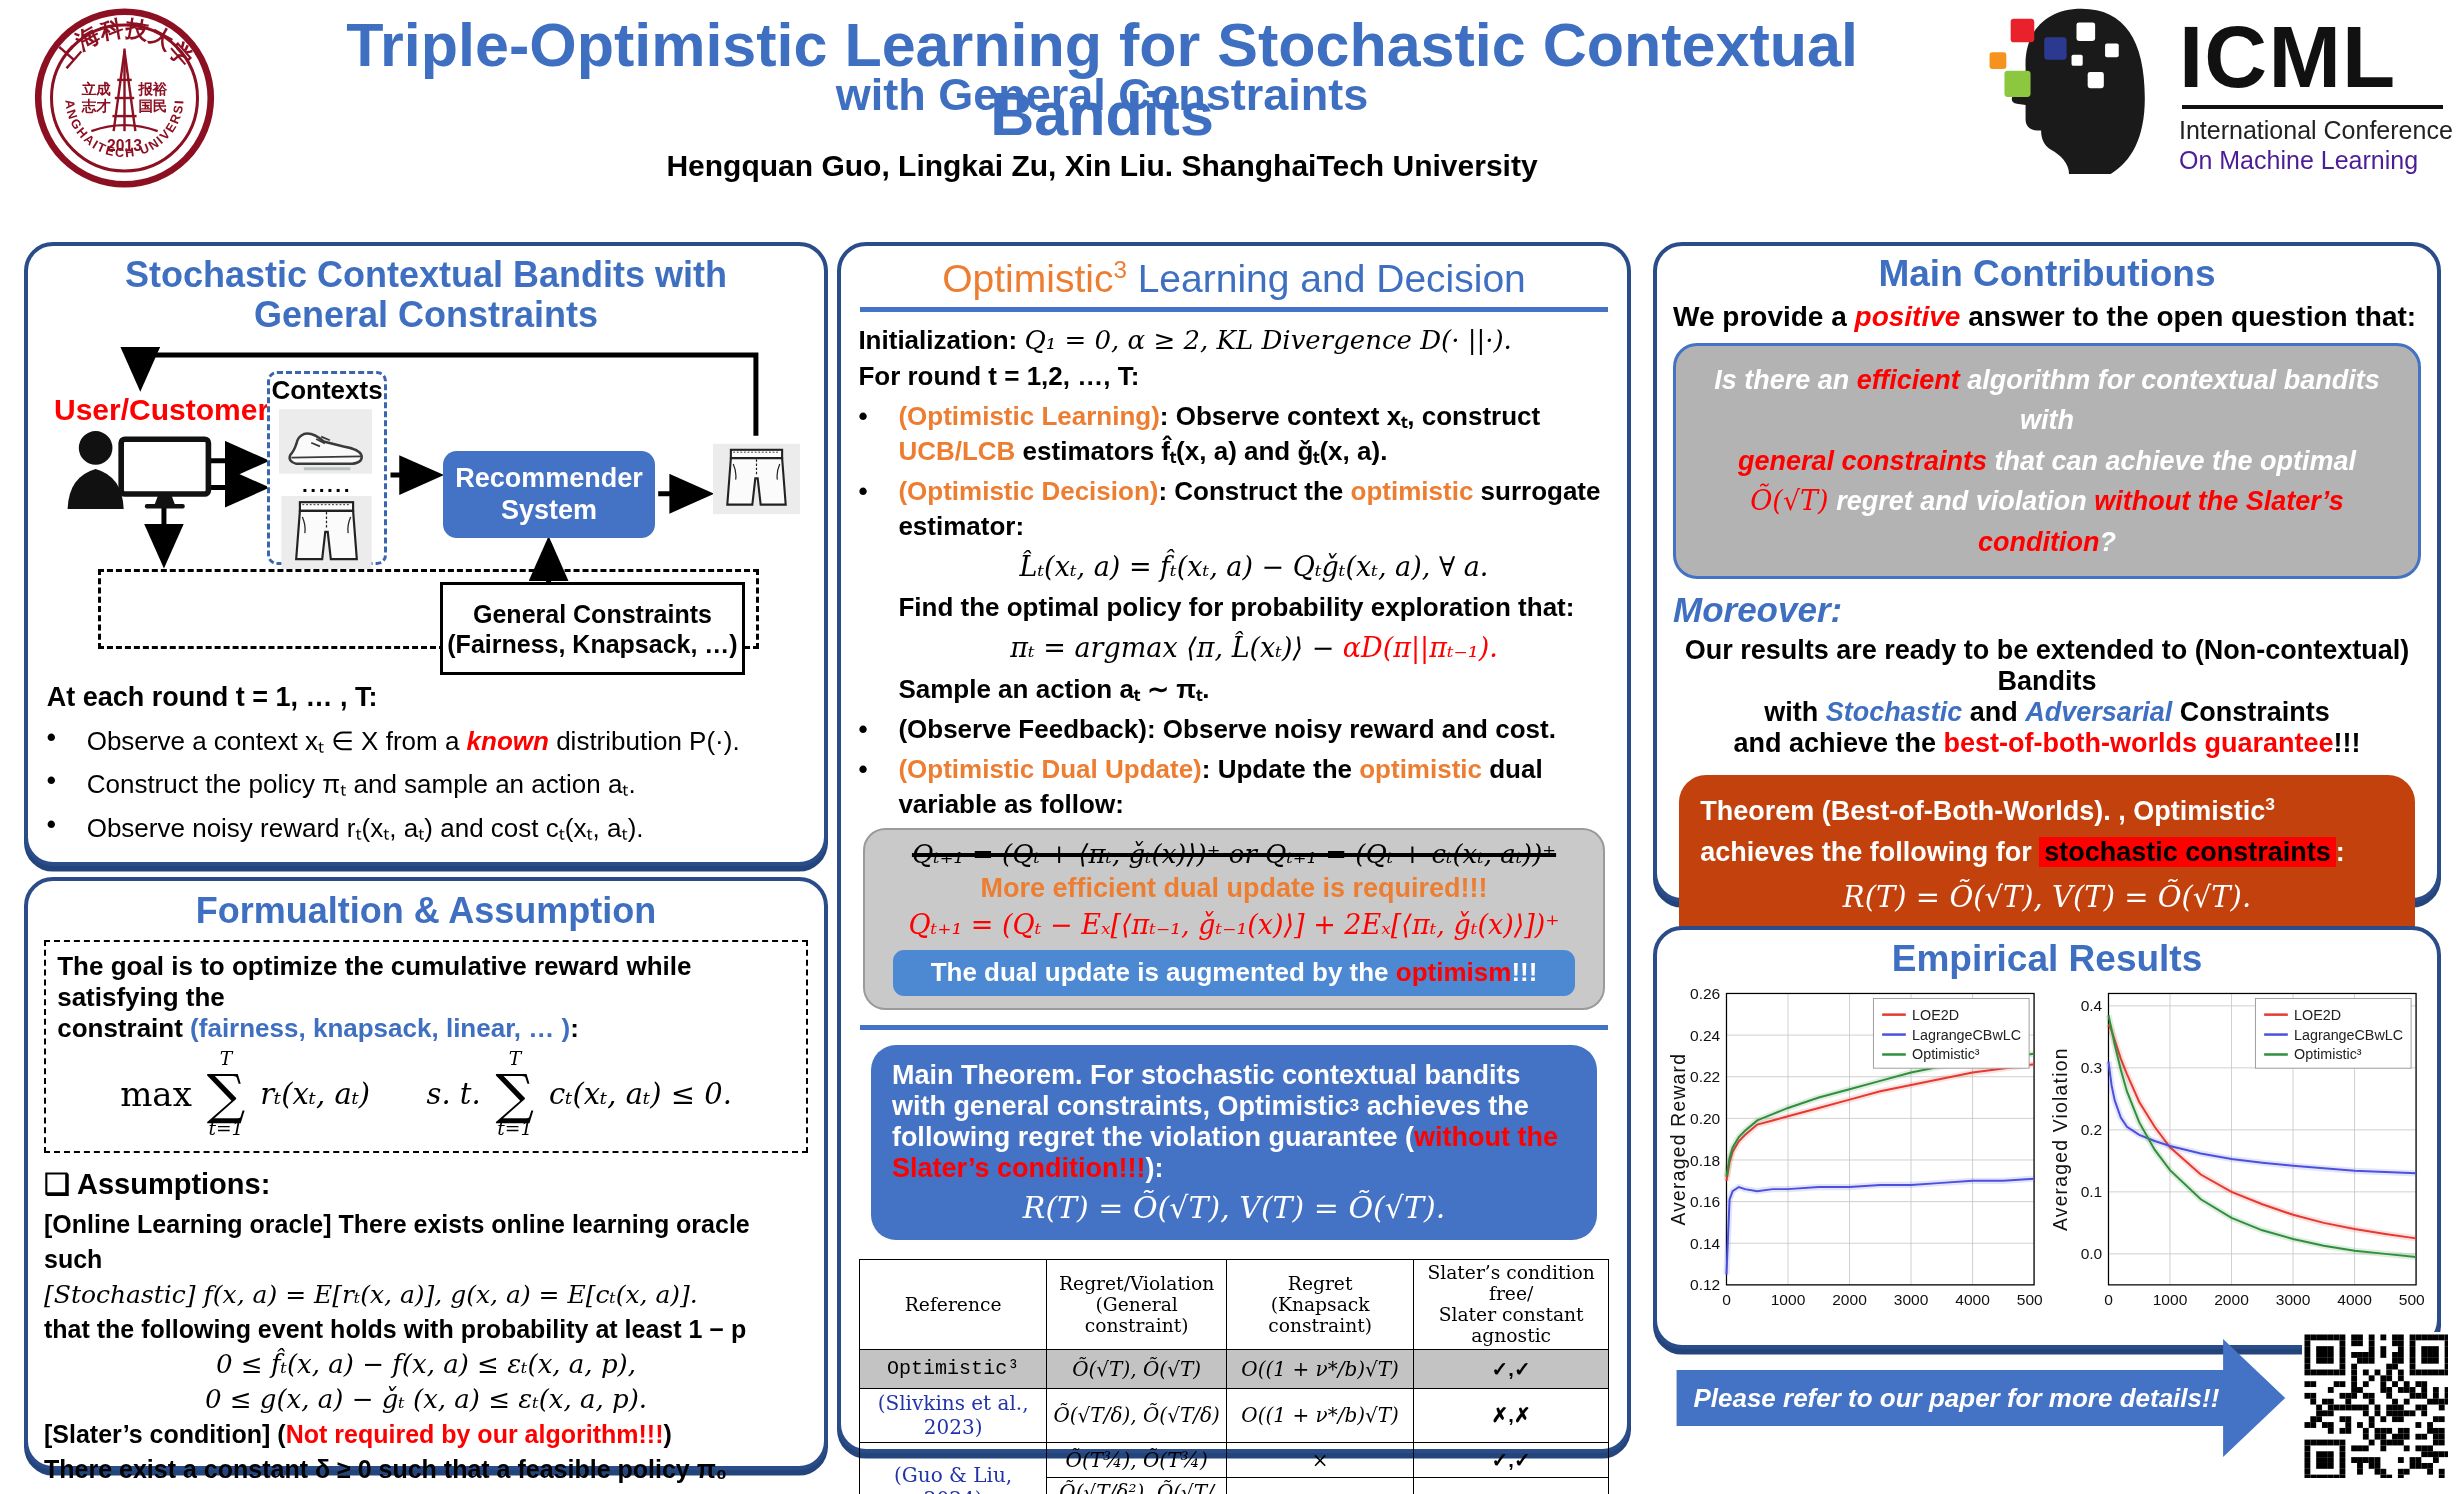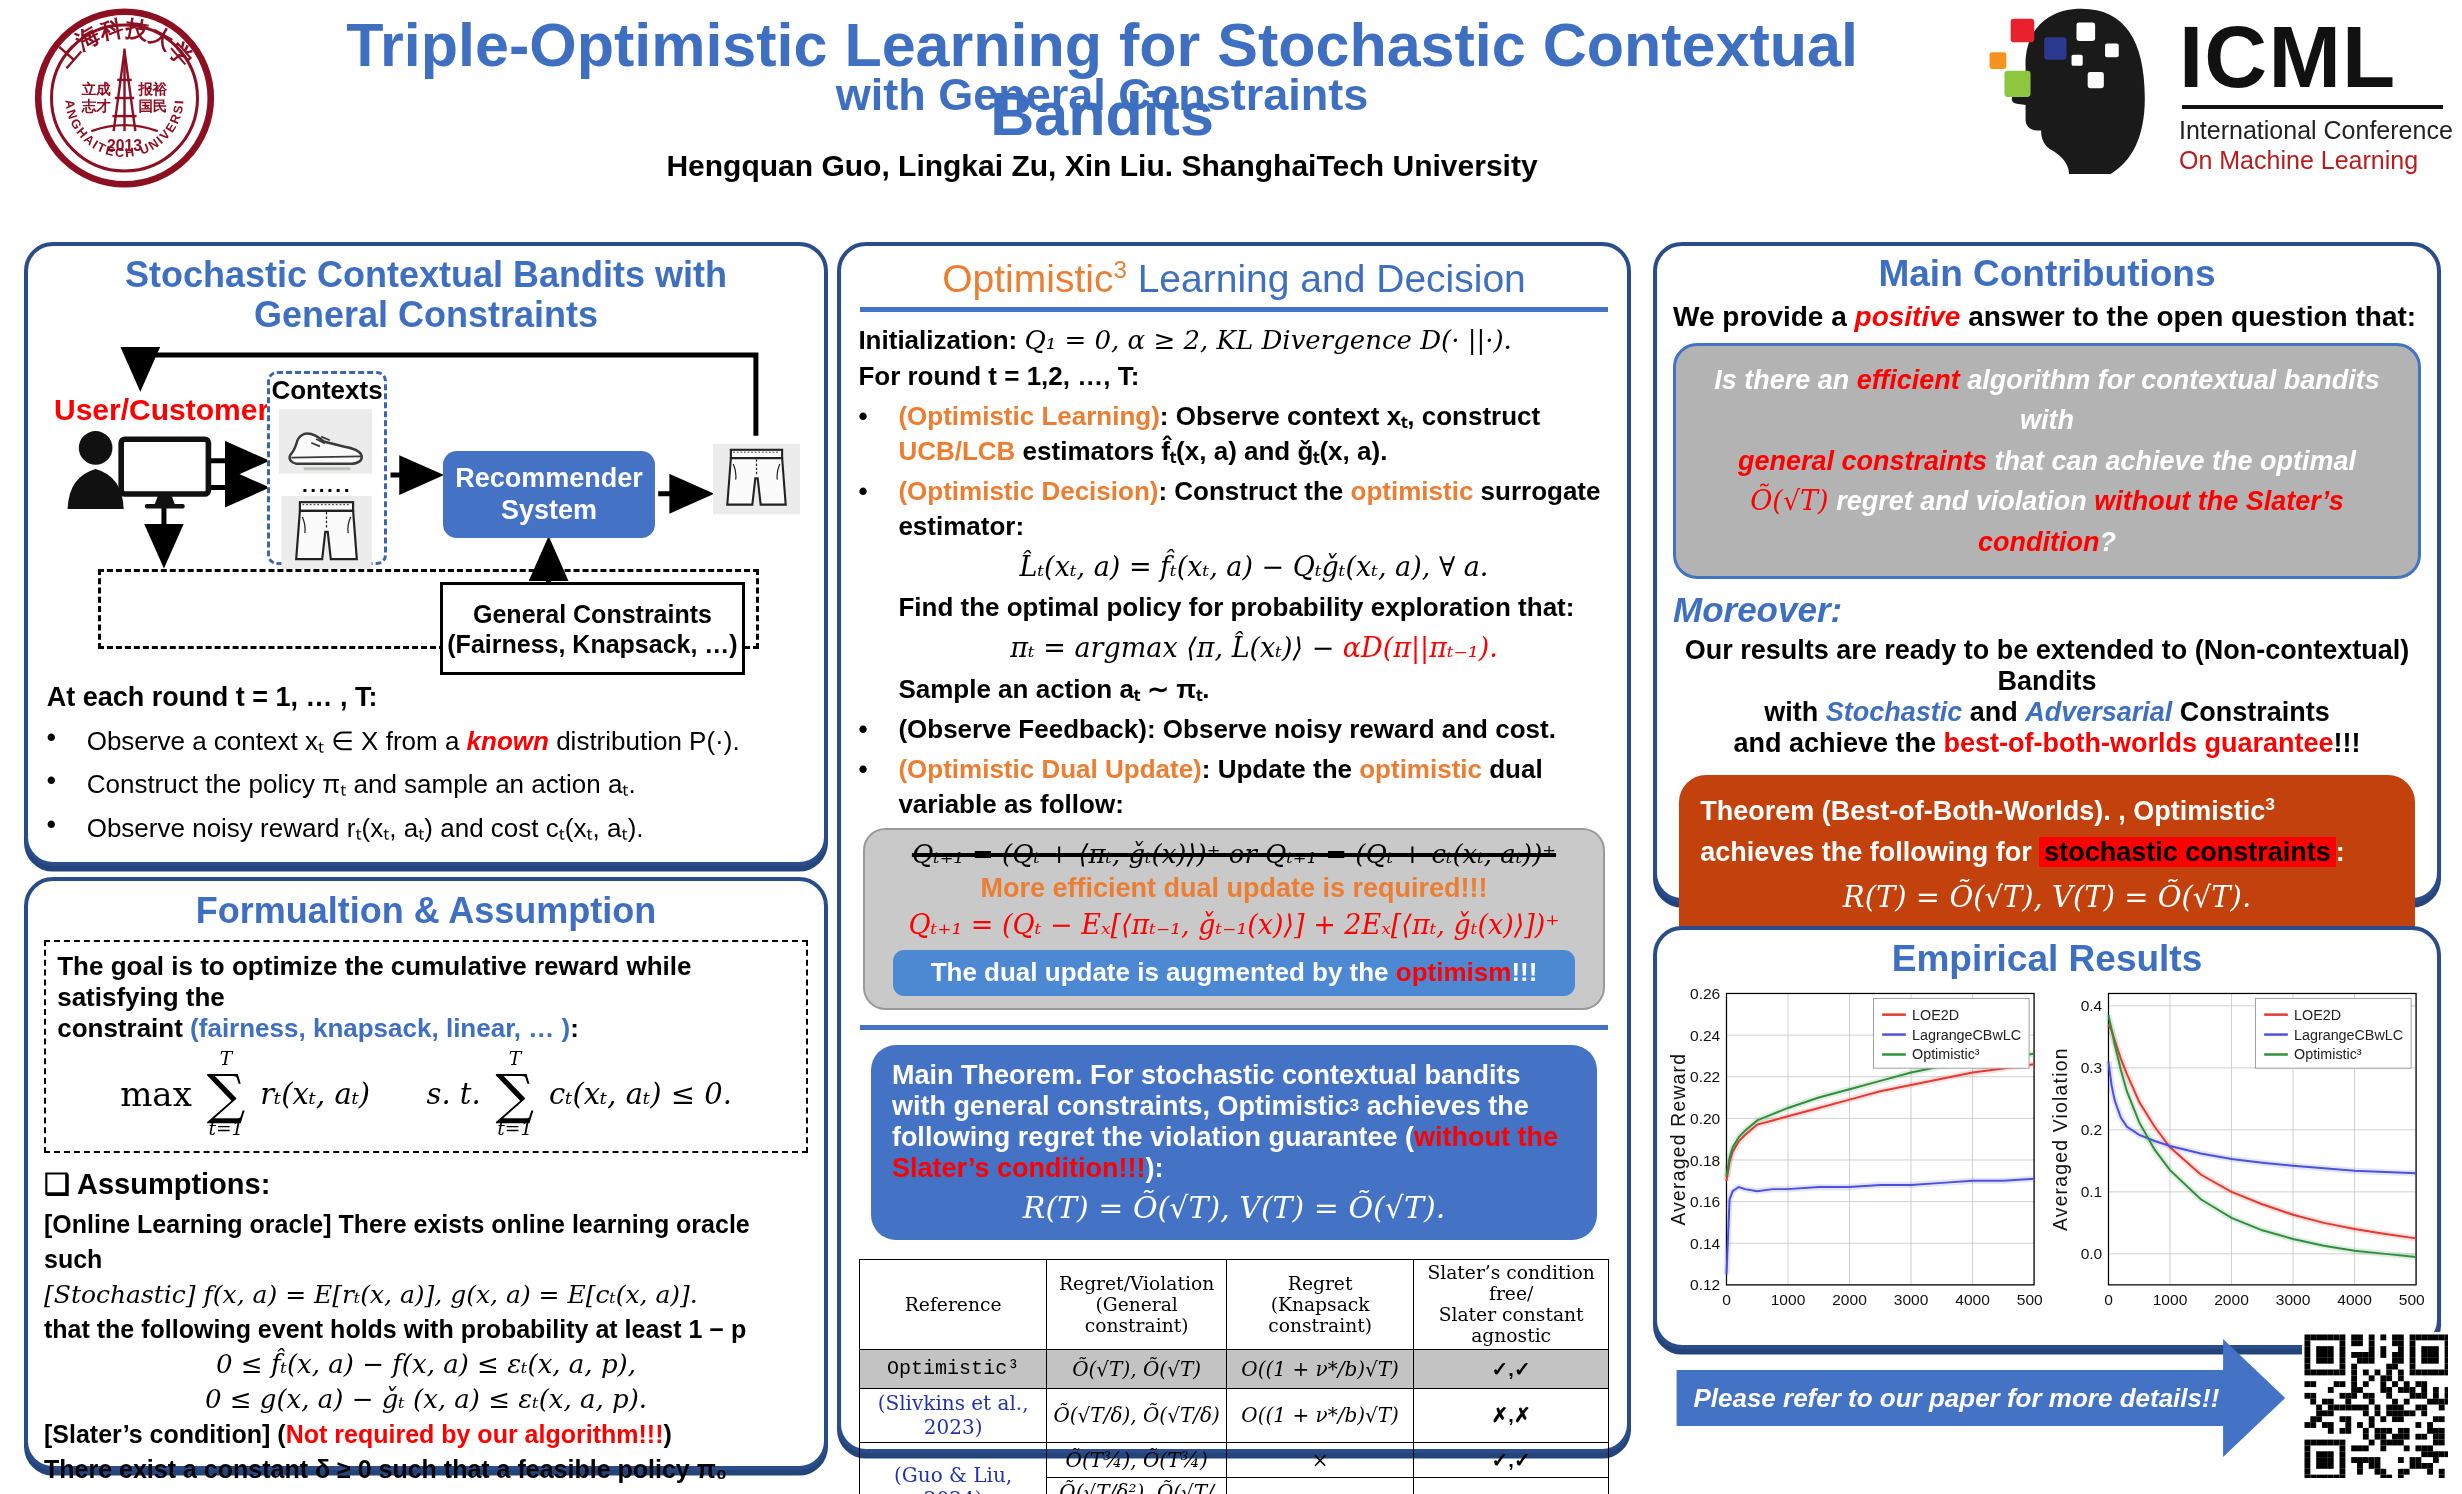--- a/index.html
+++ b/index.html
@@ -81,21 +81,21 @@
     <rect x="34" y="106" width="42" height="42" rx="5" fill="#8dc63f"></rect>
     <rect x="150" y="28" width="30" height="30" rx="4" fill="#fff"></rect>
     <rect x="196" y="62" width="22" height="22" rx="3" fill="#fff"></rect>
     <rect x="142" y="80" width="18" height="18" rx="3" fill="#fff"></rect>
     <rect x="168" y="108" width="26" height="26" rx="4" fill="#fff"></rect>
   </svg>
   <div class="abs" style="left:2179px;top:12.5px;width:274px;">
     <div style="font-size:87px;font-weight:900;color:#111;line-height:1;letter-spacing:1.2px;">ICML</div>
     <div style="height:4.4px;background:#111;margin:5px 0 6.2px 2.5px;width:261px;"></div>
     <div style="font-size:25px;color:#222;line-height:1.2;">International Conference</div>
-    <div style="font-size:25px;color:#b91c1c;line-height:1.2;">On Machine Learning</div>
+    <div style="font-size:25px;color:#4c1d95;line-height:1.2;">On Machine Learning</div>
   </div>
 
   <div class="panel" style="left:24px;top:242px;width:804px;height:624px;">
     <div class="ptitle" style="font-size:36px;margin-top:8.7px;">Stochastic Contextual Bandits with</div>
     <div class="ptitle" style="font-size:36px;">General Constraints</div>
 
     <div class="abs" style="left:0;top:0;width:796px;height:615px;">
 
       <svg class="abs" style="left:0;top:0;" width="796" height="615" viewBox="0 0 1278 988">
         <defs>

